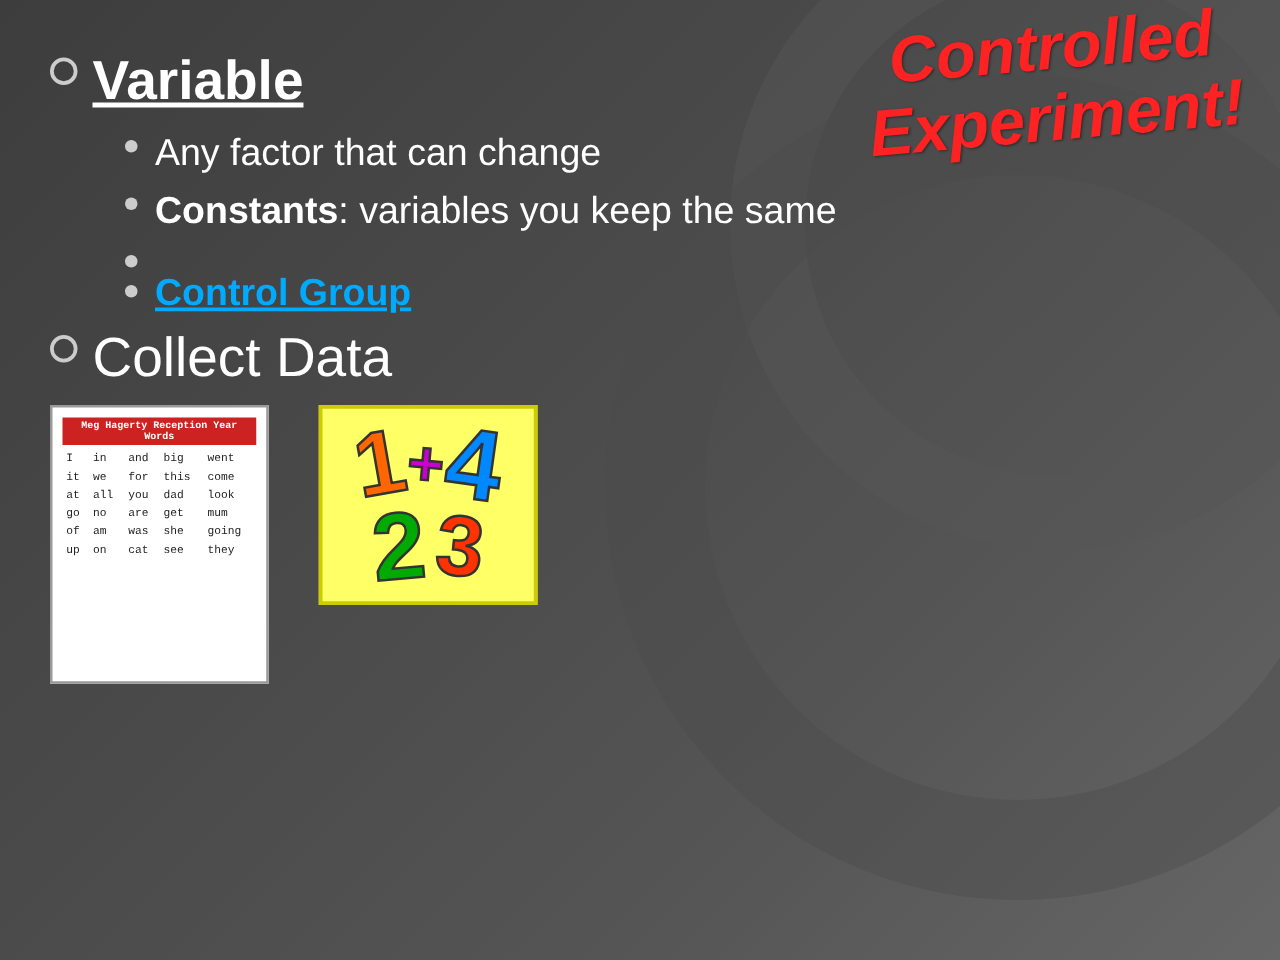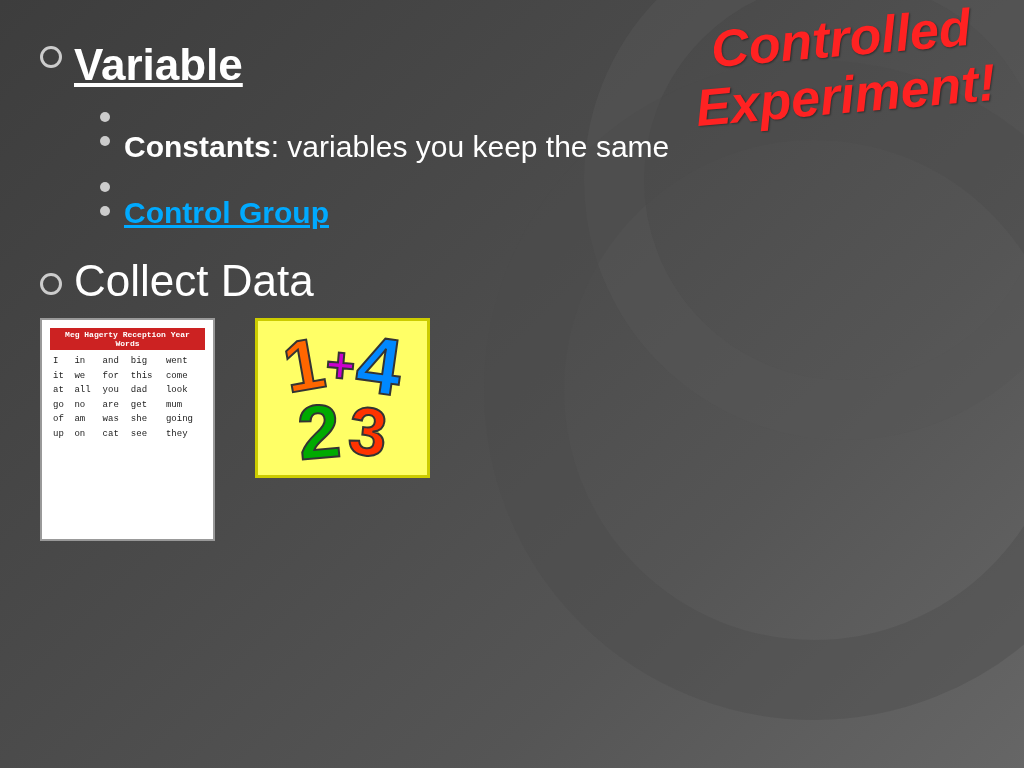--- a/index.html
+++ b/index.html
@@ -131,22 +131,21 @@
     }
 
     .control-group-text {
       font-size: 30px;
       color: #00aaff;
       font-weight: bold;
       text-decoration: underline;
     }
 
     .section2 {
-      margin-top: 26px;
-      align-items: center;
+      margin-top: 10px;
     }
 
     .main-label2 {
       font-size: 44px;
       font-weight: normal;
       color: white;
     }
 
     .images-row {
       display: flex;
@@ -217,20 +216,21 @@
 
     <div class="main-bullet">
       <div class="bullet-circle"></div>
       <span class="main-label">Variable</span>
     </div>
 
     <div class="sub-bullets">
 
       <div class="sub-bullet">
         <div class="sub-dot"></div>
+        <span class="sub-text">Any factor that can change</span>
       </div>
 
 
       <div class="sub-bullet">
         <div class="sub-dot"></div>
         <span class="sub-text"><strong>Constants</strong>: variables you keep the same</span>
       </div>
 
       <div class="sub-bullet">
         <div class="sub-dot"></div>

